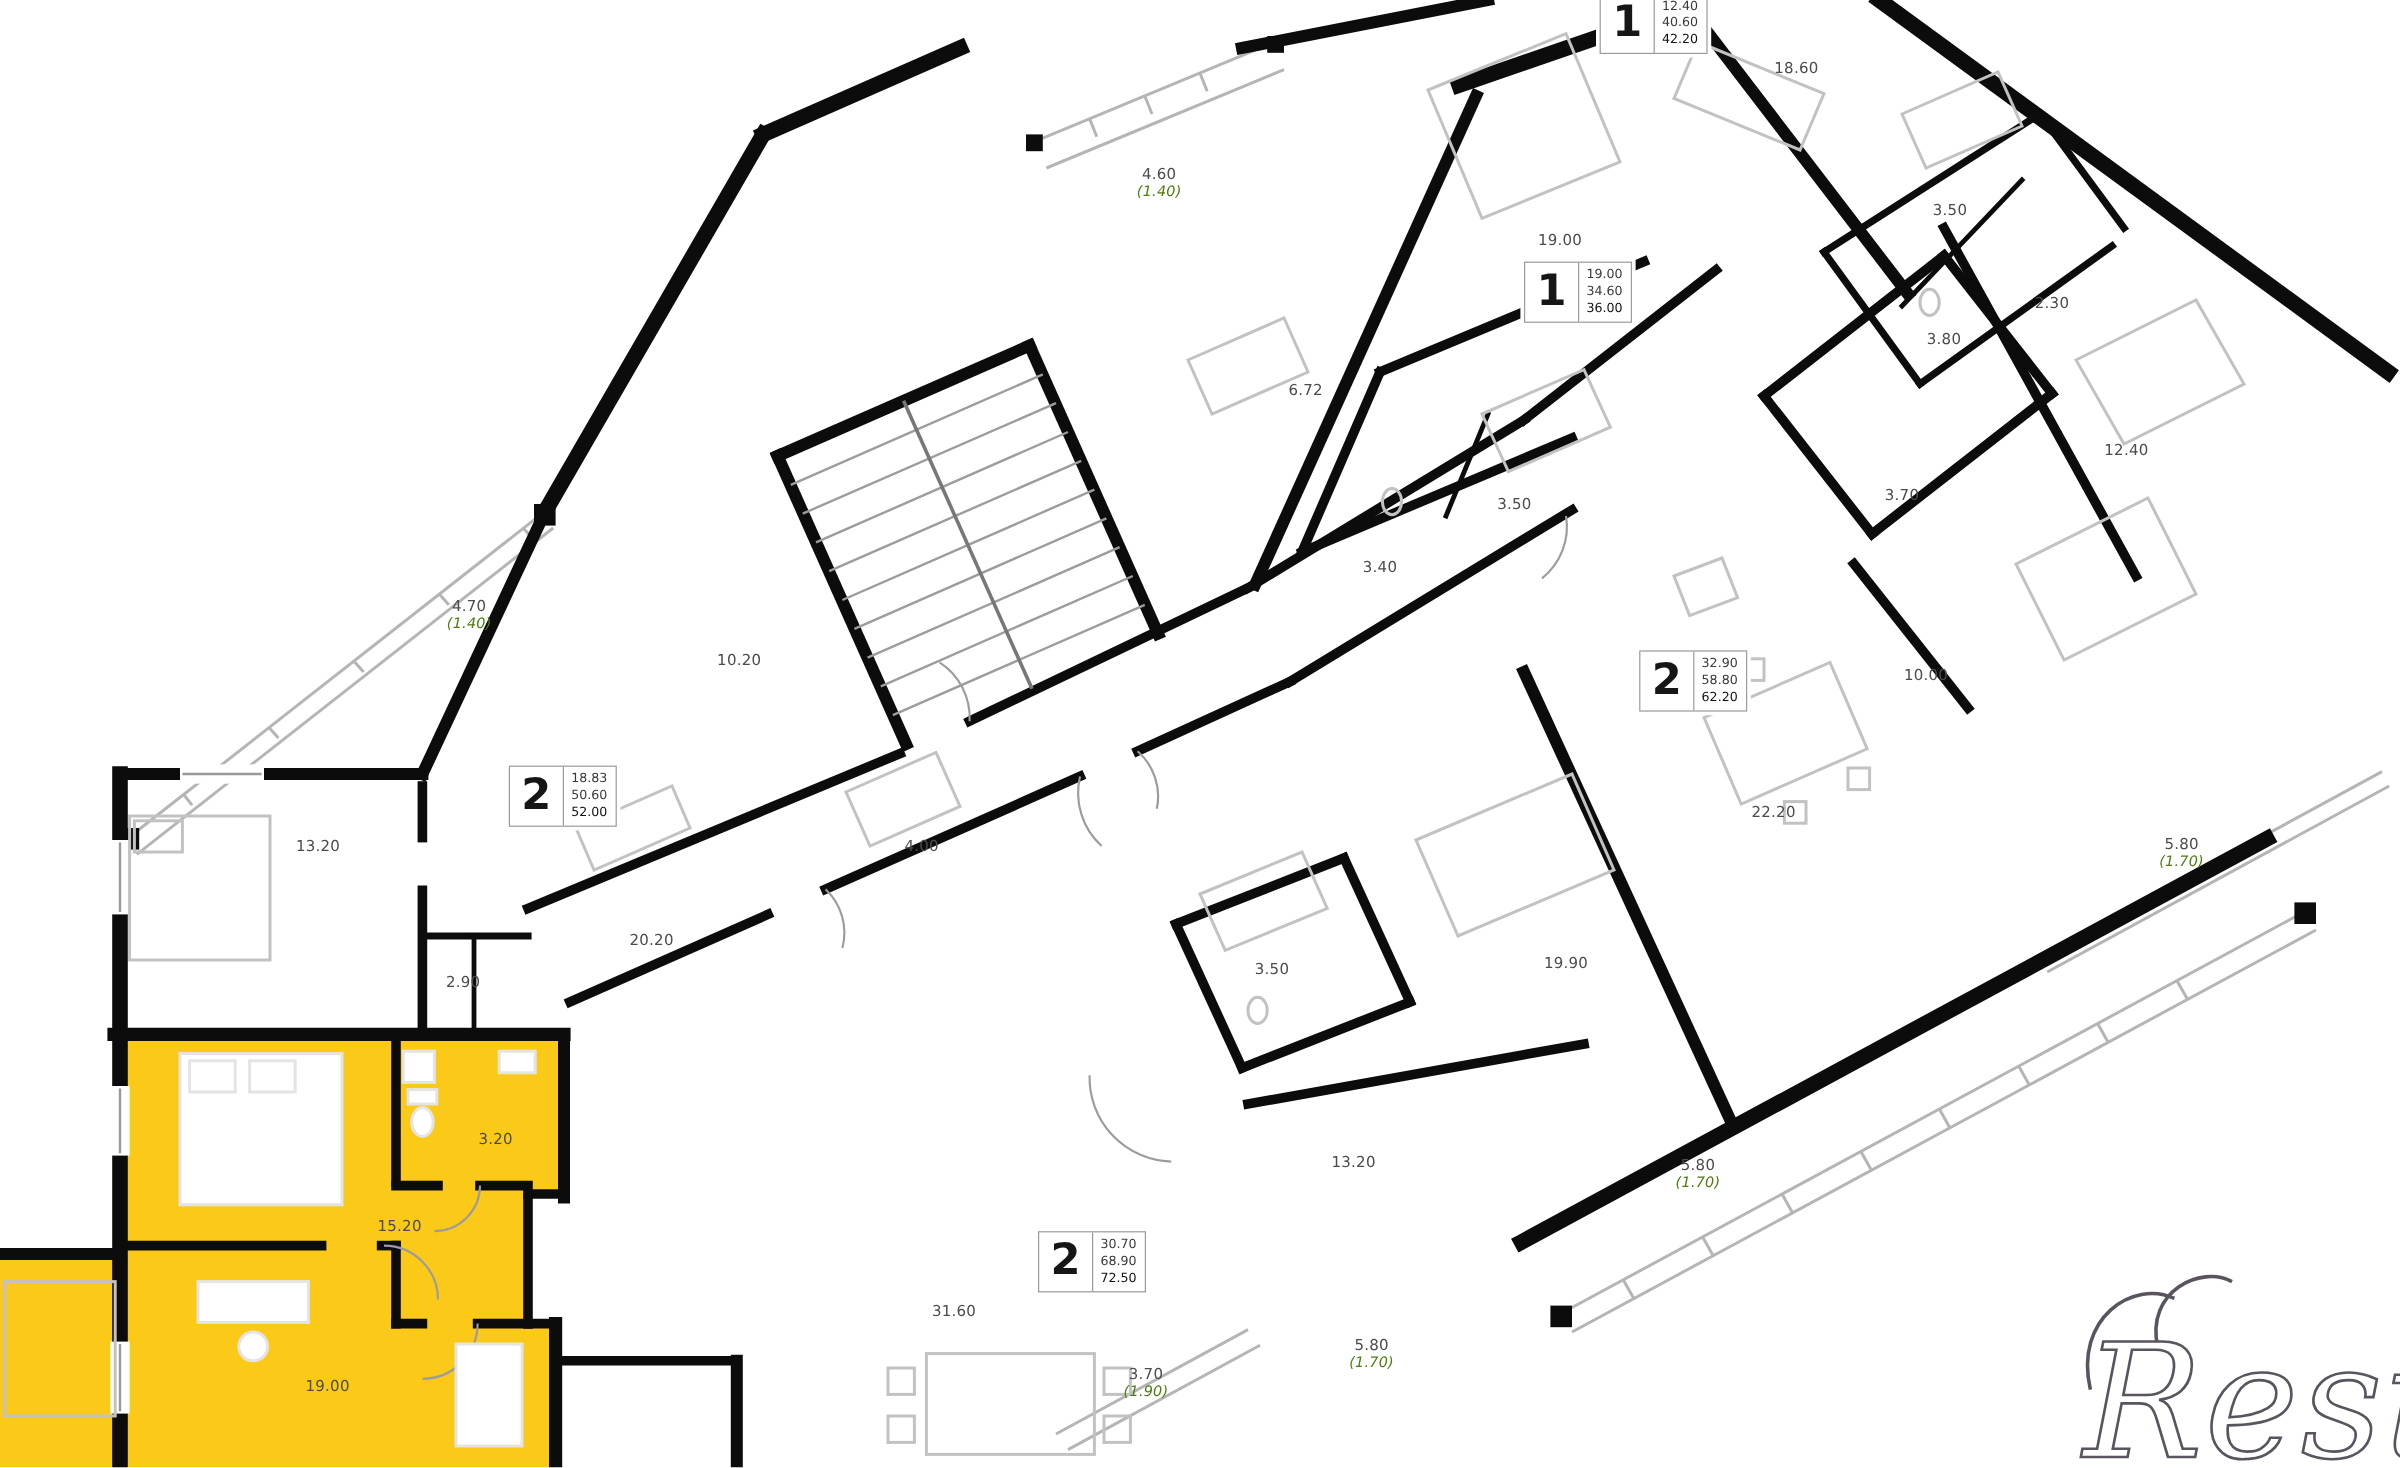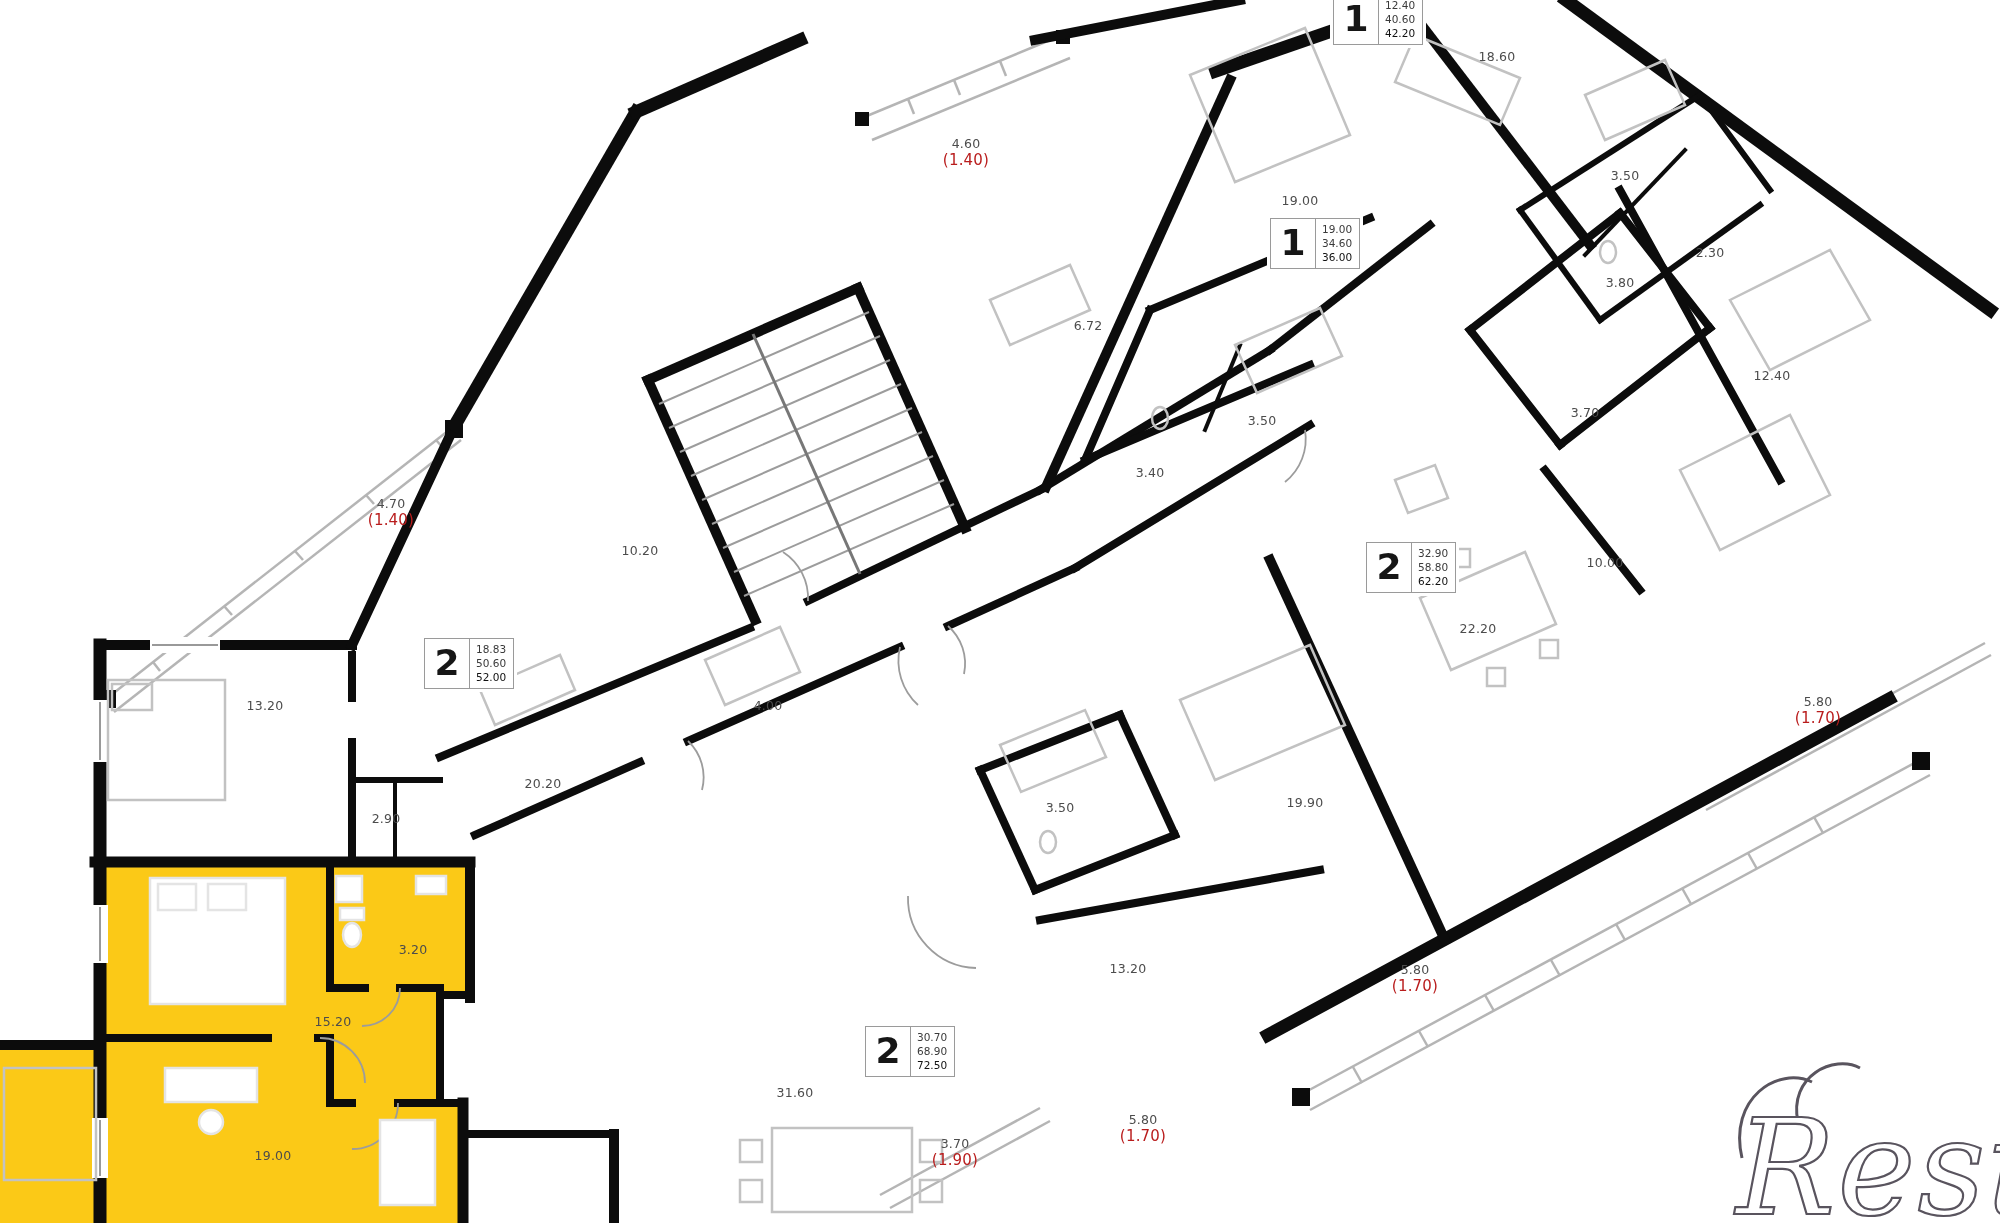--- a/index.html
+++ b/index.html
@@ -10,21 +10,21 @@
   .w13{stroke-width:13px;} .w11{stroke-width:11px;} .w10{stroke-width:10px;}
   .w8{stroke-width:8px;} .w6{stroke-width:6px;} .w4{stroke-width:4px;}
   .thin{stroke:#b5b5b5;stroke-width:2.5px;fill:none;}
   .fur{stroke:#c2c2c2;stroke-width:2.5px;fill:none;}
   .furw{stroke:#e4e4e4;stroke-width:2.5px;fill:#ffffff;}
   .arc{stroke:#9c9c9c;stroke-width:1.8px;fill:none;}
   .tread{stroke:#9c9c9c;stroke-width:2px;}
   .labels{position:absolute;left:0;top:0;width:2000px;height:1223px;pointer-events:none;}
   .room-label{position:absolute;transform:translate(-50%,-50%);font-size:12.5px;color:#4c4c4c;
               text-align:center;line-height:1.2;letter-spacing:.2px;white-space:nowrap;}
-  .room-label .sub{display:block;font-size:15px;color:#b91c1c;}
+  .room-label .sub{display:block;font-size:12px;color:#4d7c0f;font-style:italic;}
   .badge{position:absolute;display:flex;background:#ffffff;border:1px solid #9a9a9a;
          box-shadow:0 0 0 3px #ffffff;}
   .badge .digit{min-width:36px;padding:1px 4px;border-right:1px solid #9a9a9a;
                 font-size:36px;font-weight:bold;color:#161616;display:flex;
                 align-items:center;justify-content:center;line-height:1;}
   .badge .nums{padding:3px 7px 3px 6px;font-size:10.5px;color:#3a3a3a;display:flex;
                flex-direction:column;justify-content:center;}
   .badge .nums div{line-height:1.35;}
   .badge .nums .total{font-weight:normal;color:#101010;}
 </style>
@@ -234,40 +234,40 @@
     <g>
       <path d="M 1742,1158 C 1728,1098 1778,1066 1812,1082" stroke="#59545e" stroke-width="3" fill="none"></path>
       <path d="M 1798,1122 C 1788,1076 1834,1054 1860,1068" stroke="#59545e" stroke-width="3" fill="none"></path>
       <text x="1736" y="1214" font-family="DejaVu Serif, serif" font-style="italic" font-size="132" fill="#ffffff" stroke="#59545e" stroke-width="2.2" letter-spacing="2">Restate</text>
     </g>
   </svg>
 
   <div class="labels" id="labels">
       <div class="room-label" style="left: 391px; top: 512px;"><span>4.70</span><span class="sub">(1.40)</span></div>
       <div class="room-label" style="left: 265px; top: 705px;"><span>13.20</span></div>
-      <div class="room-label" style="left: 640px; top: 550px;"><span>10.20</span></div>
+      <div class="room-label" style="left: 616px; top: 550px;"><span>10.20</span></div>
       <div class="room-label" style="left: 768px; top: 705px;"><span>4.00</span></div>
       <div class="room-label" style="left: 543px; top: 783px;"><span>20.20</span></div>
       <div class="room-label" style="left: 386px; top: 818px;"><span>2.90</span></div>
       <div class="room-label" style="left: 413px; top: 949px;"><span>3.20</span></div>
       <div class="room-label" style="left: 333px; top: 1021px;"><span>15.20</span></div>
       <div class="room-label" style="left: 273px; top: 1155px;"><span>19.00</span></div>
       <div class="room-label" style="left: 966px; top: 152px;"><span>4.60</span><span class="sub">(1.40)</span></div>
       <div class="room-label" style="left: 1300px; top: 200px;"><span>19.00</span></div>
       <div class="room-label" style="left: 1088px; top: 325px;"><span>6.72</span></div>
       <div class="room-label" style="left: 1150px; top: 440px; margin-top: 32px;"><span>3.40</span></div>
       <div class="room-label" style="left: 1262px; top: 420px;"><span>3.50</span></div>
       <div class="room-label" style="left: 1497px; top: 56px;"><span>18.60</span></div>
       <div class="room-label" style="left: 1625px; top: 175px;"><span>3.50</span></div>
       <div class="room-label" style="left: 1710px; top: 252px;"><span>2.30</span></div>
       <div class="room-label" style="left: 1620px; top: 282px;"><span>3.80</span></div>
       <div class="room-label" style="left: 1772px; top: 375px;"><span>12.40</span></div>
       <div class="room-label" style="left: 1585px; top: 412px;"><span>3.70</span></div>
       <div class="room-label" style="left: 1605px; top: 562px;"><span>10.00</span></div>
-      <div class="room-label" style="left: 1478px; top: 628px;"><span>22.20</span></div>
+      <div class="room-label" style="left: 1478px; top: 676px;"><span>22.20</span></div>
       <div class="room-label" style="left: 1818px; top: 710px;"><span>5.80</span><span class="sub">(1.70)</span></div>
       <div class="room-label" style="left: 1060px; top: 807px;"><span>3.50</span></div>
       <div class="room-label" style="left: 1305px; top: 802px;"><span>19.90</span></div>
       <div class="room-label" style="left: 1128px; top: 968px;"><span>13.20</span></div>
       <div class="room-label" style="left: 1415px; top: 978px;"><span>5.80</span><span class="sub">(1.70)</span></div>
       <div class="room-label" style="left: 1143px; top: 1128px;"><span>5.80</span><span class="sub">(1.70)</span></div>
       <div class="room-label" style="left: 795px; top: 1092px;"><span>31.60</span></div>
       <div class="room-label" style="left: 955px; top: 1152px;"><span>3.70</span><span class="sub">(1.90)</span></div>
       <div class="badge" style="left: 1333px; top: -6px;">
         <div class="digit">1</div>

